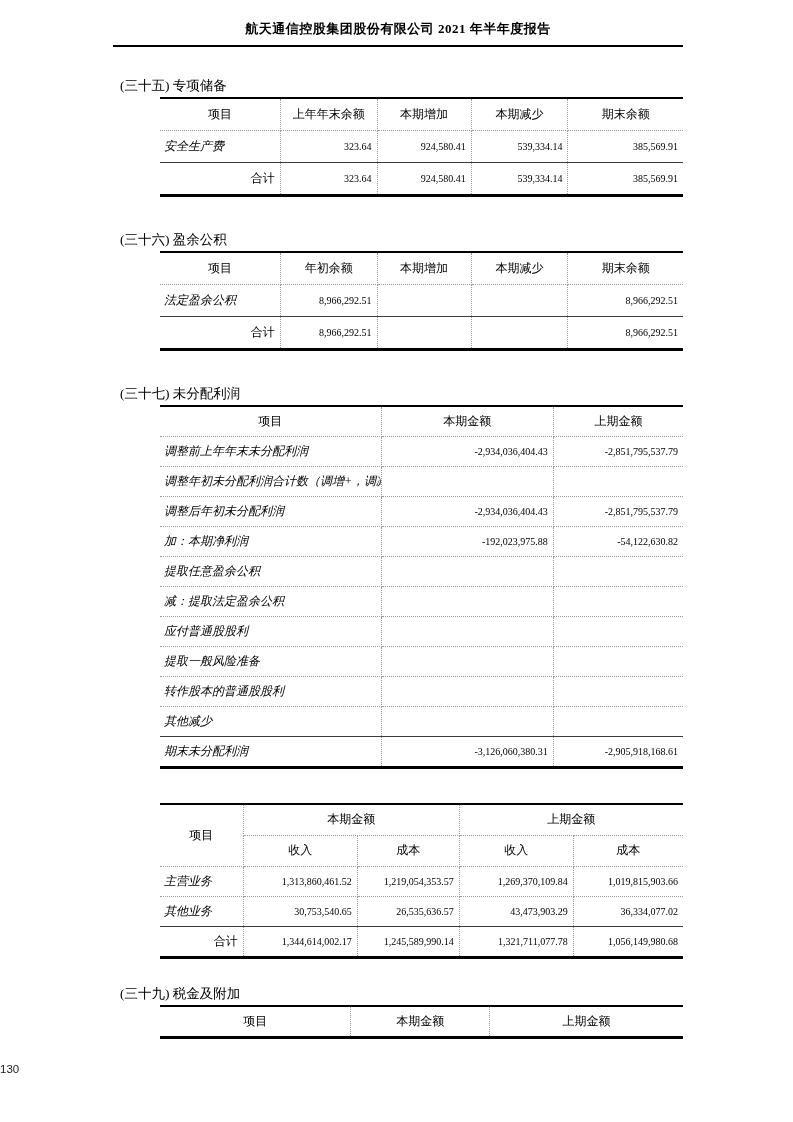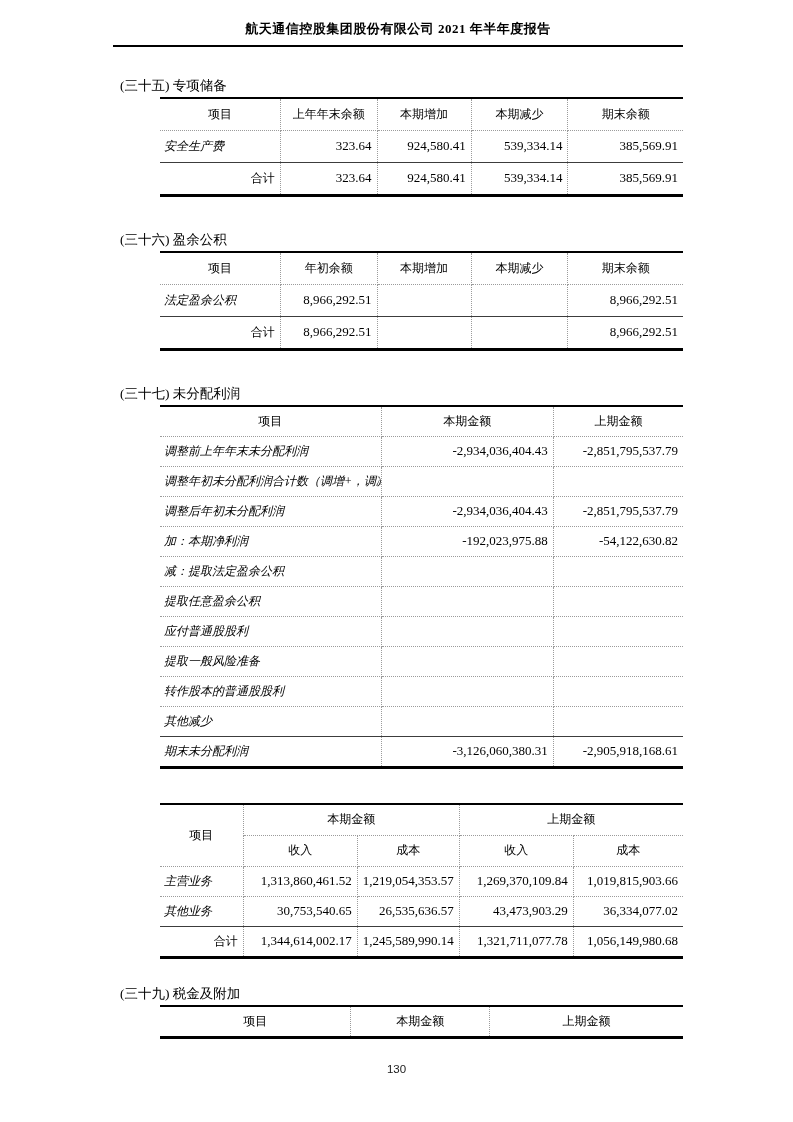--- a/index.html
+++ b/index.html
@@ -53,27 +53,26 @@
     line-height: 1.15;
     overflow: hidden;
     white-space: nowrap;
   }
   table.wide-rows th, table.wide-rows td { height: 29px; }
   table.hdr2 thead th { height: 28px; }
   .fin-table tr > *:last-child { border-right: none; }
   .fin-table th { text-align: center; }
   td.lbl.left  { text-align: left; padding-left: 4px; font-style: italic; }
   td.lbl.center{ text-align: right; }
-  td.val { text-align: right; font-size: 13px; padding-right: 5px; }
+  td.val { text-align: right; font-size: 10px; padding-right: 5px; }
   tr.total > td { border-top: 1px solid #3c3c3c; }
   .page-footer {
     position: absolute;
     top: 1063px; left: 0;
     width: 793px;
-    text-align: center;
     font-family: "Liberation Sans", "DejaVu Sans", sans-serif;
     font-size: 11.5px;
     color: #1a1a1a;
   }
 </style>
 </head>
 <body>
 
 <div class="page">
   <header class="doc-header">
@@ -185,26 +184,26 @@
               <td class="lbl left">调整后年初未分配利润</td>
               <td class="val">-2,934,036,404.43</td>
               <td class="val">-2,851,795,537.79</td>
             </tr>
             <tr>
               <td class="lbl left">加：本期净利润</td>
               <td class="val">-192,023,975.88</td>
               <td class="val">-54,122,630.82</td>
             </tr>
             <tr>
+              <td class="lbl left">提取任意盈余公积</td>
+              <td class="val"></td>
+              <td class="val"></td>
+            </tr>
+            <tr>
               <td class="lbl left">减：提取法定盈余公积</td>
-              <td class="val"></td>
-              <td class="val"></td>
-            </tr>
-            <tr>
-              <td class="lbl left">提取任意盈余公积</td>
               <td class="val"></td>
               <td class="val"></td>
             </tr>
             <tr>
               <td class="lbl left">应付普通股股利</td>
               <td class="val"></td>
               <td class="val"></td>
             </tr>
             <tr>
               <td class="lbl left">提取一般风险准备</td>

